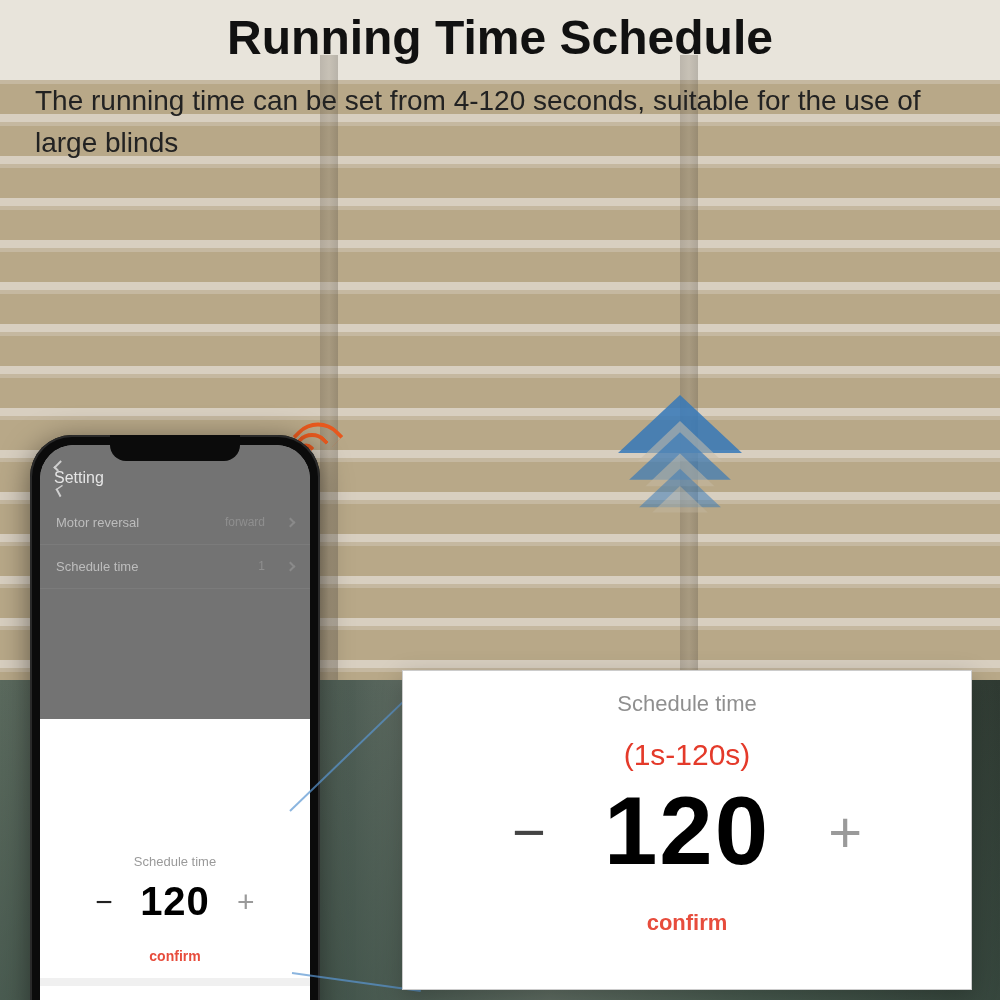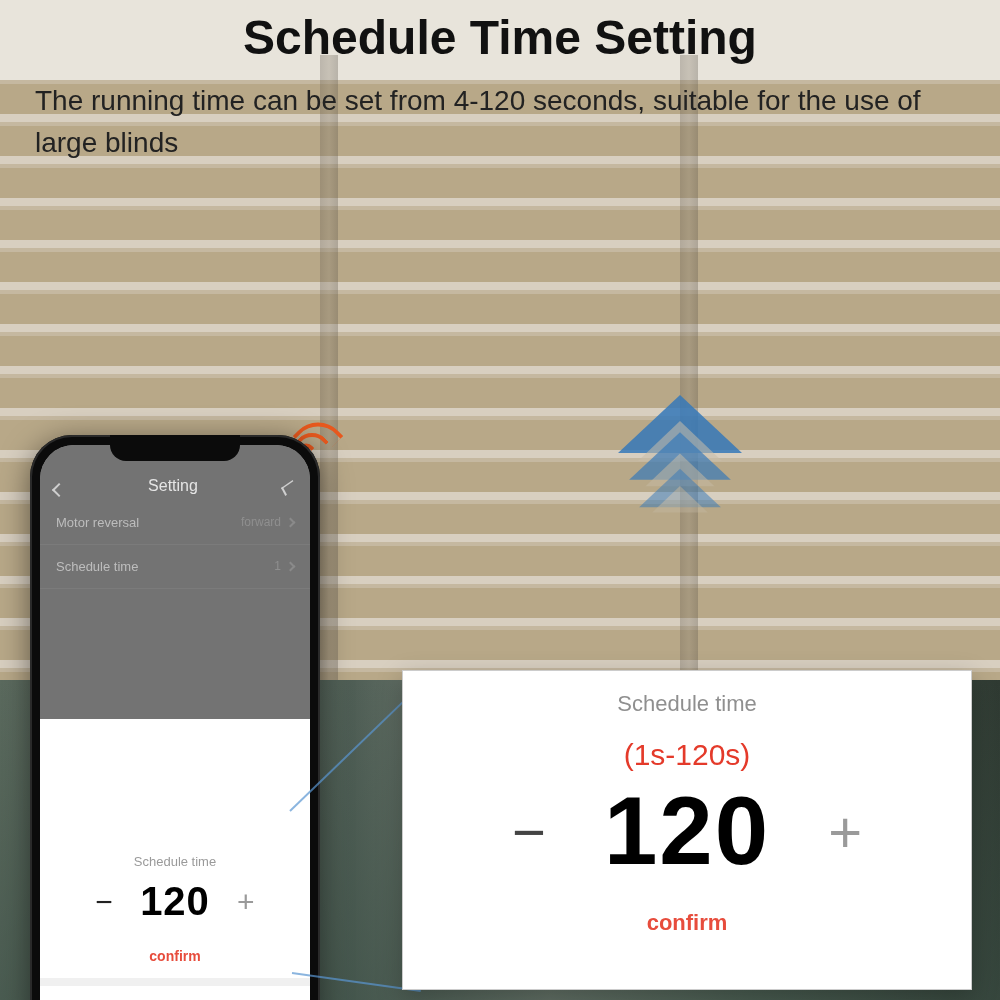--- a/index.html
+++ b/index.html
@@ -127,34 +127,35 @@
     overflow: hidden;
     background: #fff;
   }
   .ph-dim {
     background: rgba(0,0,0,0.55);
     color: #bdbdbd;
   }
   .ph-header {
     height: 50px;
     display: flex;
-    align-items: flex-end;
+    align-items: flex-start;
     justify-content: space-between;
     padding: 18px 14px 0;
     font-size: 16px;
+    flex-direction: column;
   }
   .ph-header .ph-title { color: #e5e5e5; font-size: 16px; }
   .ph-rows { padding-top: 6px; }
   .ph-row {
     display: flex; justify-content: space-between; align-items: flex-start;
     padding: 14px 16px;
     border-bottom: 1px solid rgba(255,255,255,0.06);
     font-size: 13px;
   }
-  .ph-row .val { display: flex; align-items: center; gap: 6px; color: #8f8f8f; font-size: 12px; }
+  .ph-row .val { display: flex; align-items: center; gap: 22px; color: #8f8f8f; font-size: 12px; }
   .chev-r {
     width: 7px; height: 7px;
     border-top: 2px solid #8a8a8a;
     border-right: 2px solid #8a8a8a;
     transform: rotate(45deg);
     display: inline-block;
   }
   .ph-back {
     width: 10px; height: 10px;
     border-top: 2px solid #cfcfcf;
@@ -223,21 +224,21 @@
     transform-origin: left center;
   }
 </style>
 </head>
 <body>
 
 <div class="scene">
   <div class="mullions"></div>
 </div>
 
-<div class="title">Schedule Time Setting</div>
+<div class="title">Running Time Schedule</div>
 <div class="subtitle">The running time can be set from 4-120 seconds, suitable for the use of large blinds</div>
 
 <div class="wifi-icon">
   <span class="arc a1"></span>
     <span class="arc a2"></span>
     <span class="arc a3"></span>
 </div>
 
 <div class="up-arrows">
   <div class="chev"></div>

